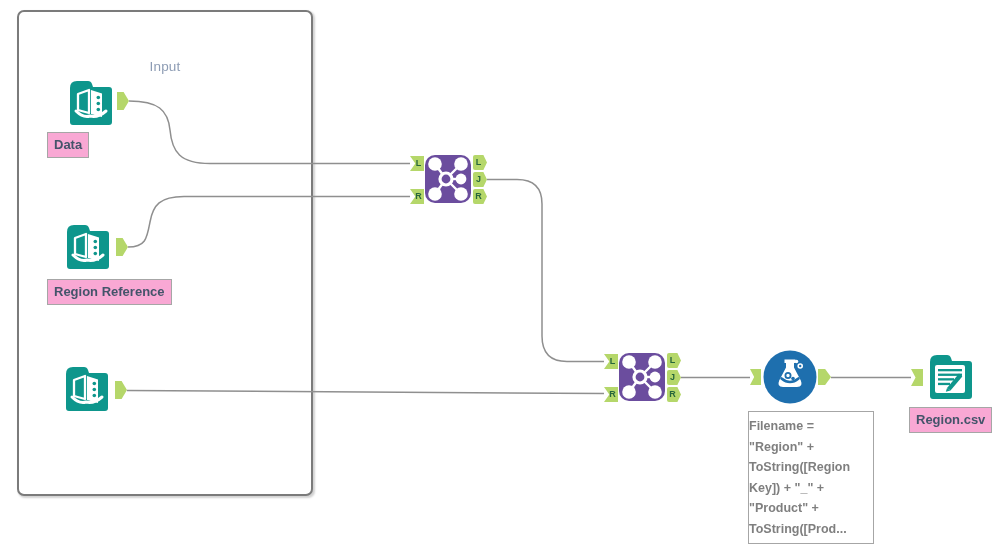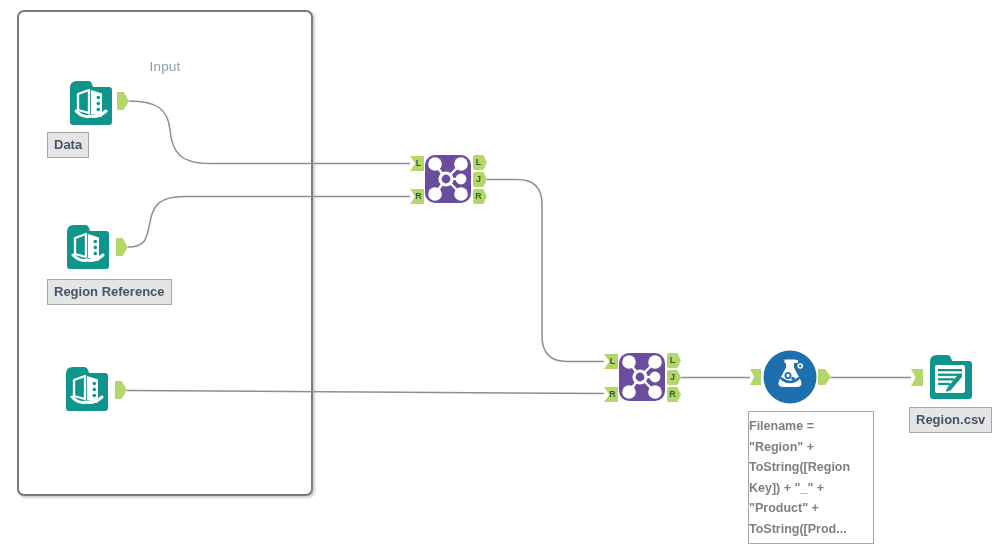--- a/index.html
+++ b/index.html
@@ -26,21 +26,21 @@
   
   .anchor{
     position:absolute;background:#b5d76a;display:flex;align-items:center;justify-content:center;
     font-size:9px;font-weight:bold;color:#27663b;line-height:1;
   }
   .a-in{clip-path:polygon(0 0,100% 0,100% 100%,0 100%,38% 50%);padding-left:3px;box-sizing:border-box;}
   .a-out-letter{clip-path:polygon(0 0,74% 0,100% 50%,74% 100%,0 100%);padding-right:3px;box-sizing:border-box;border-radius:2px;}
   .a-arrow{clip-path:polygon(0 0,55% 0,100% 50%,55% 100%,0 100%);}
   
   .node-label{
-    position:absolute;z-index:3;background:#e5e5e5;border:1.6px solid #a6a6a6;
+    position:absolute;z-index:3;background:#f9a8d4;border:1.6px solid #a6a6a6;
     padding:2px 6px;font-size:13px;font-weight:bold;color:#44546a;line-height:1.55;
     white-space:nowrap;
   }
   .node-label.wrap{white-space:normal;}
   .annotation-box{
     position:absolute;z-index:3;background:#fff;border:1.6px solid #a6a6a6;
     padding:4px 0;font-size:12.5px;font-weight:bold;color:#7f7f7f;line-height:20.5px;
     white-space:pre-line;width:124px;
   }
 </style>

